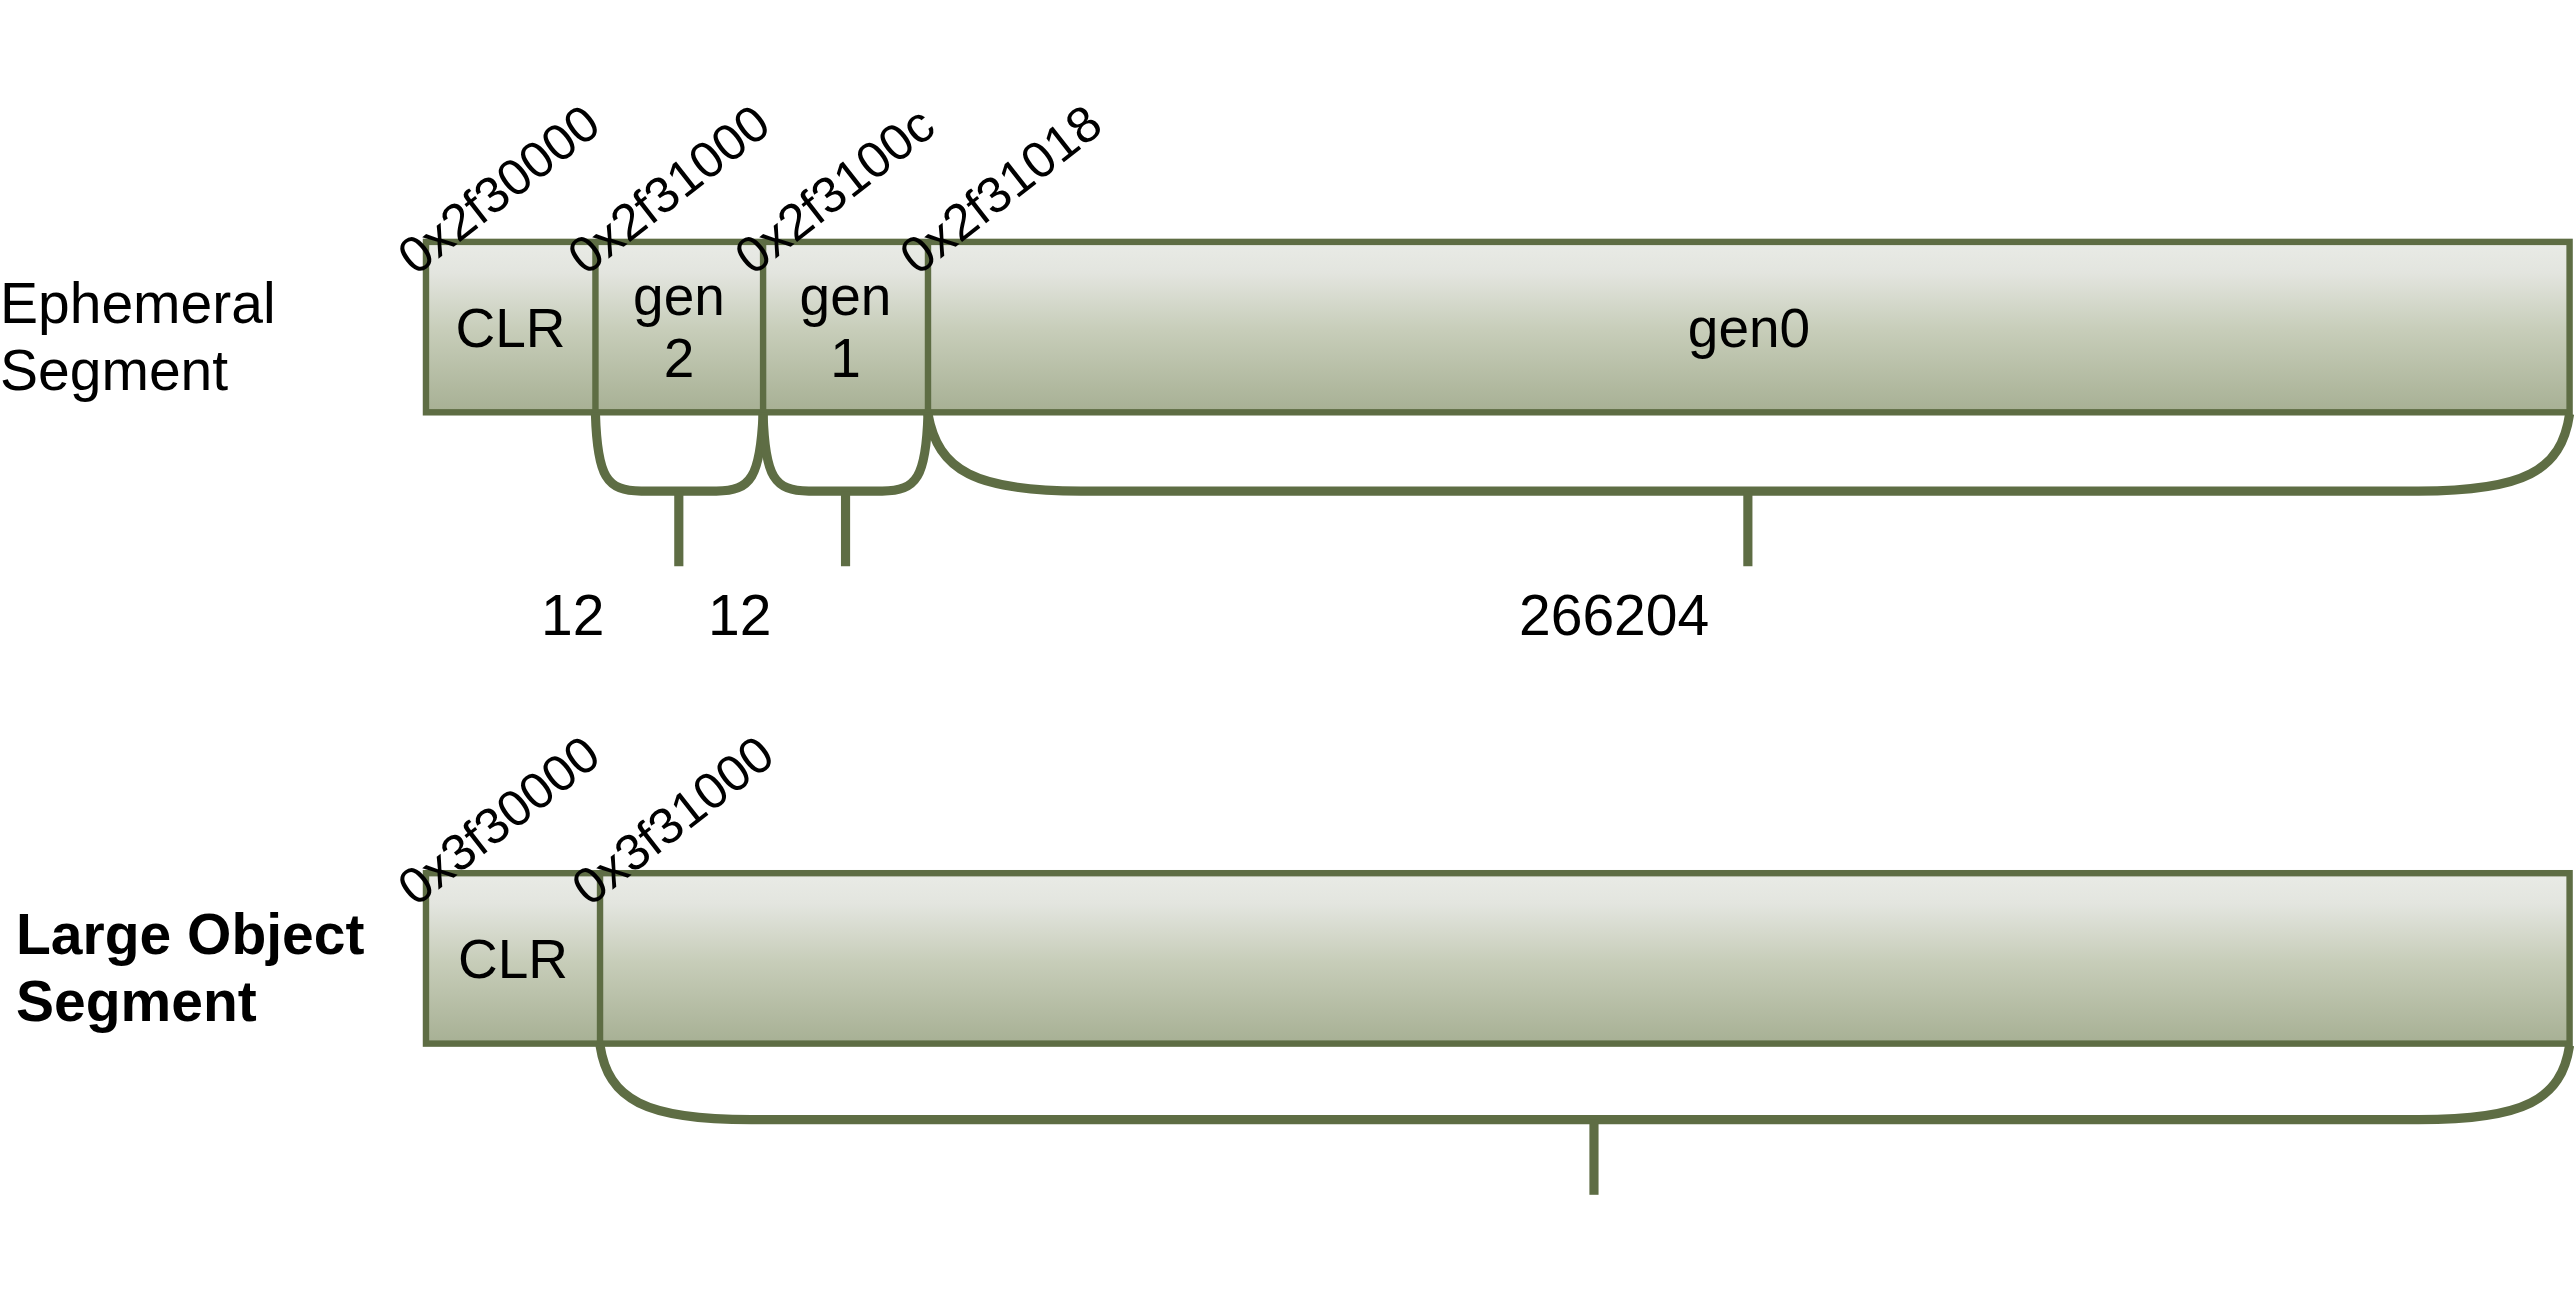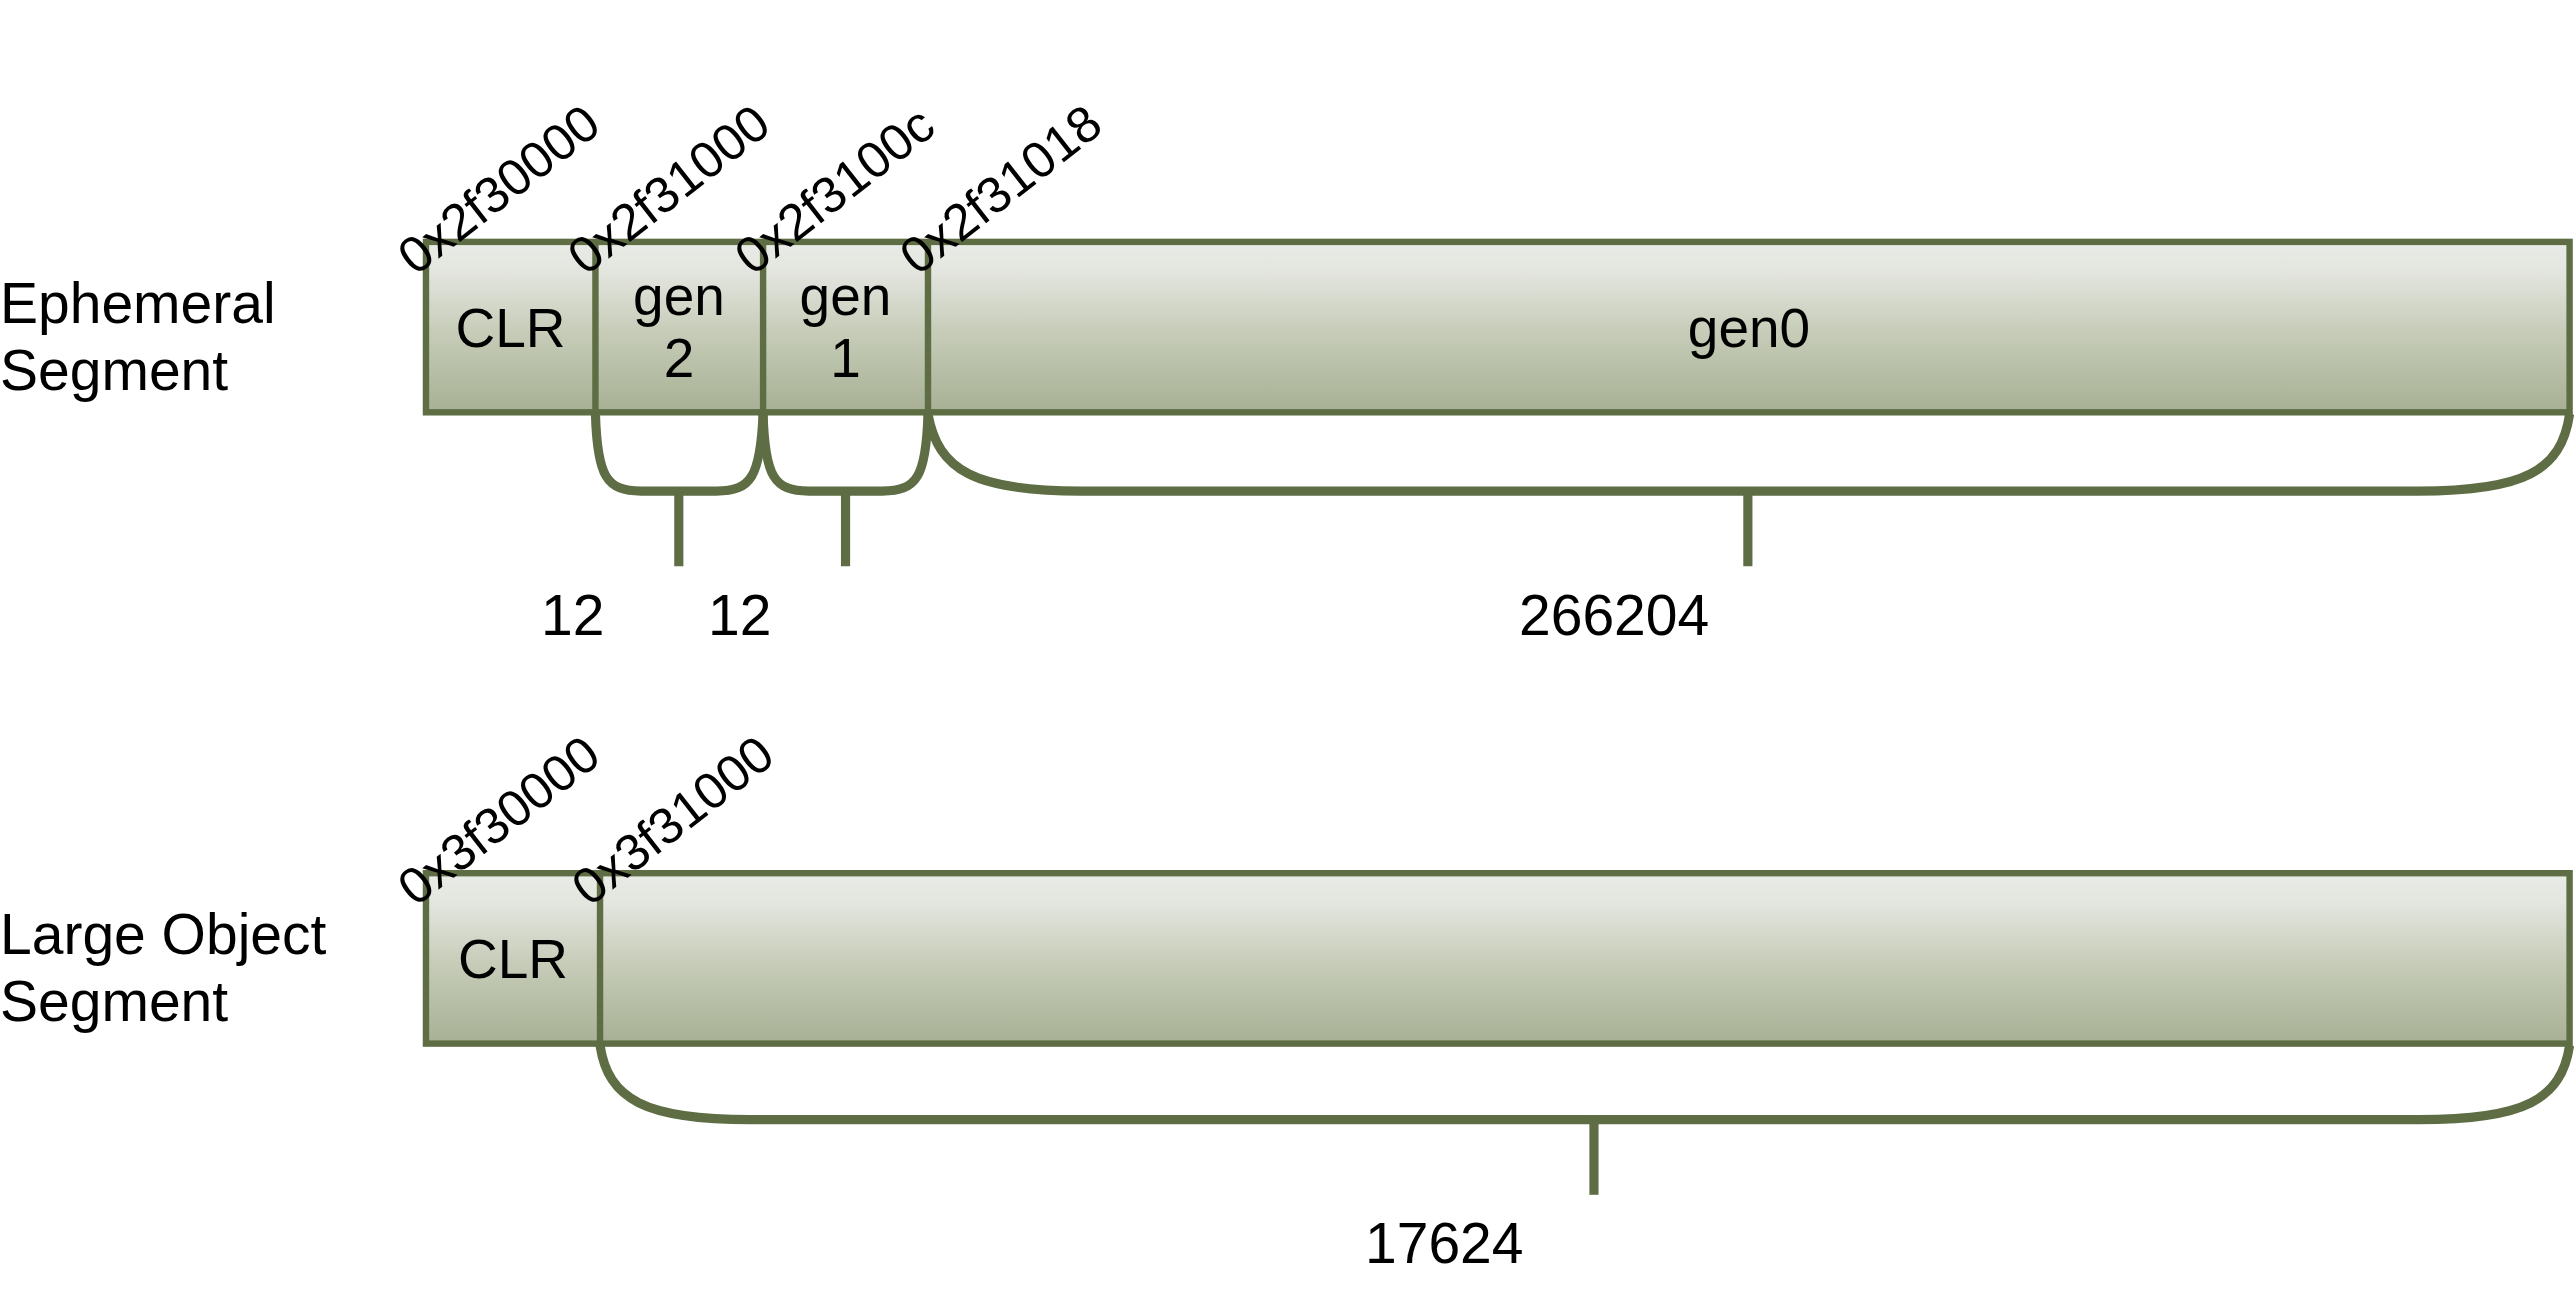--- a/index.html
+++ b/index.html
@@ -123,24 +123,23 @@
   <div class="cell-text" style="left:595px; top:266px; width:168px;">gen
 2</div>
   <div class="cell-text" style="left:763px; top:266px; width:165px;">gen
 1</div>
   <div class="cell-text" style="left:928px; top:298px; width:1642px;">gen0</div>
 
   <div class="measure-label" style="left:541px; top:582px; width:275px;">12</div>
   <div class="measure-label" style="left:708px; top:582px; width:275px;">12</div>
   <div class="measure-label" style="left:1519px; top:582px; width:458px;">266204</div>
 
-  <div class="side-label" style="left:0px; top:901px; width:403px;">Large Object
+  <div class="side-label" style="left:16px; top:901px; width:403px;font-weight:bold;">Large Object
 Segment</div>
 
   <div class="addr-label" style="left:423px; top:858px;">0x3f30000</div>
   <div class="addr-label" style="left:597px; top:858px;">0x3f31000</div>
 
   <div class="cell-text" style="left:426px; top:929px; width:174px;">CLR</div>
 
-  <div class="measure-label" style="left:1365px; top:1210px; width:458px;">17624</div>
 
 </div>
 
 
 </body></html>

